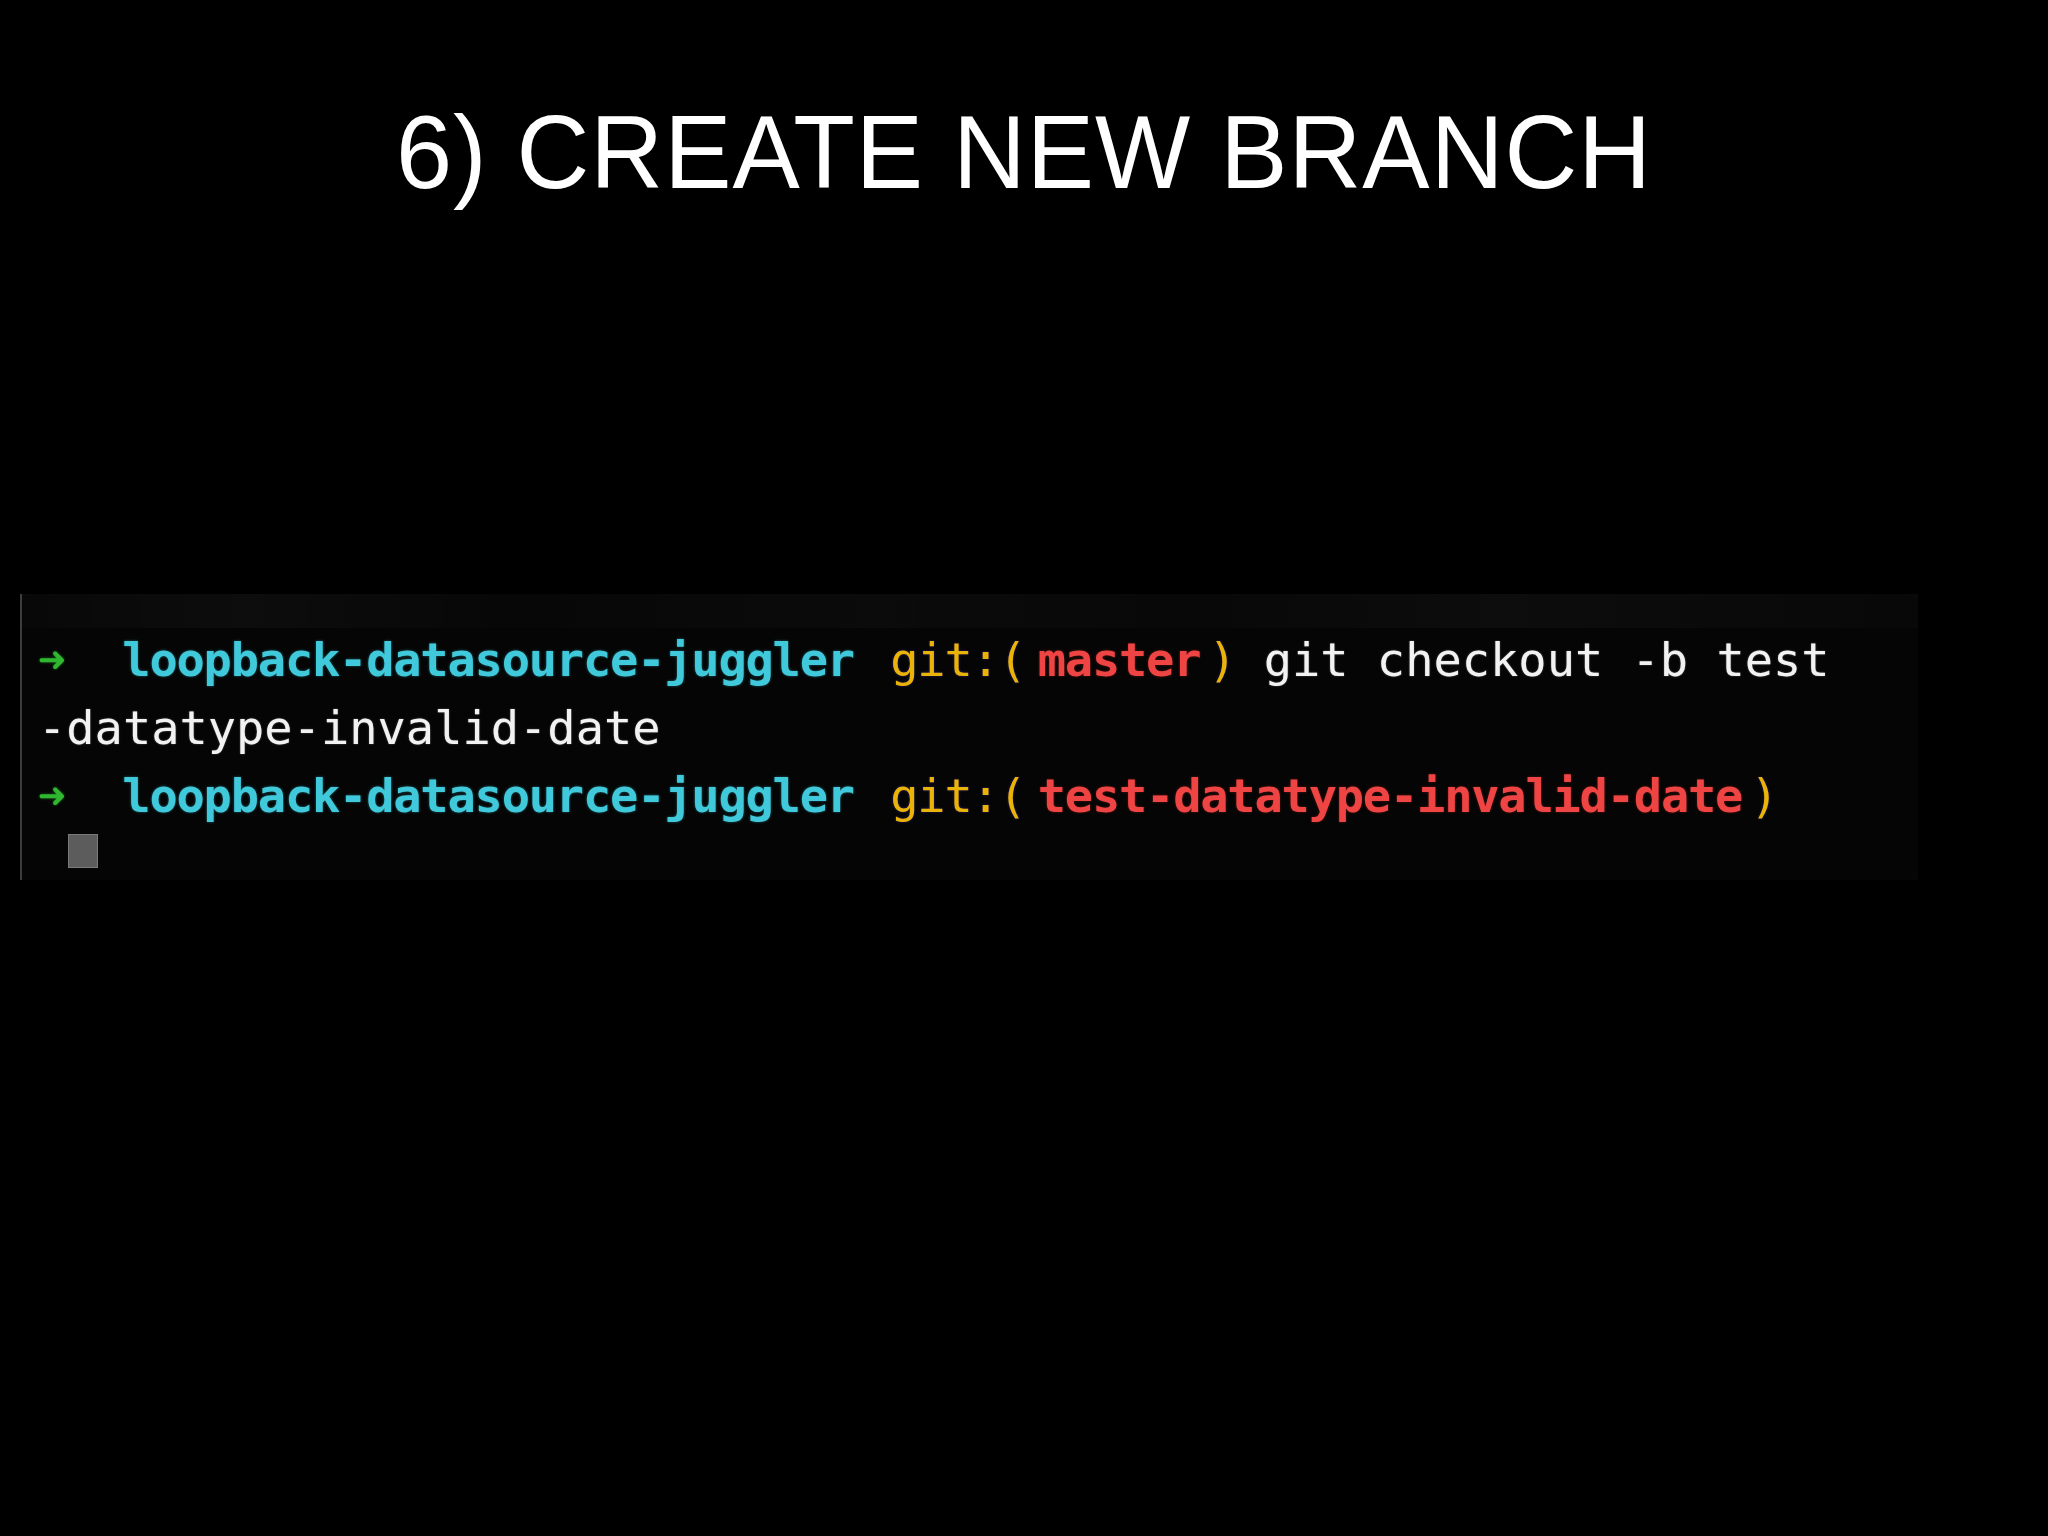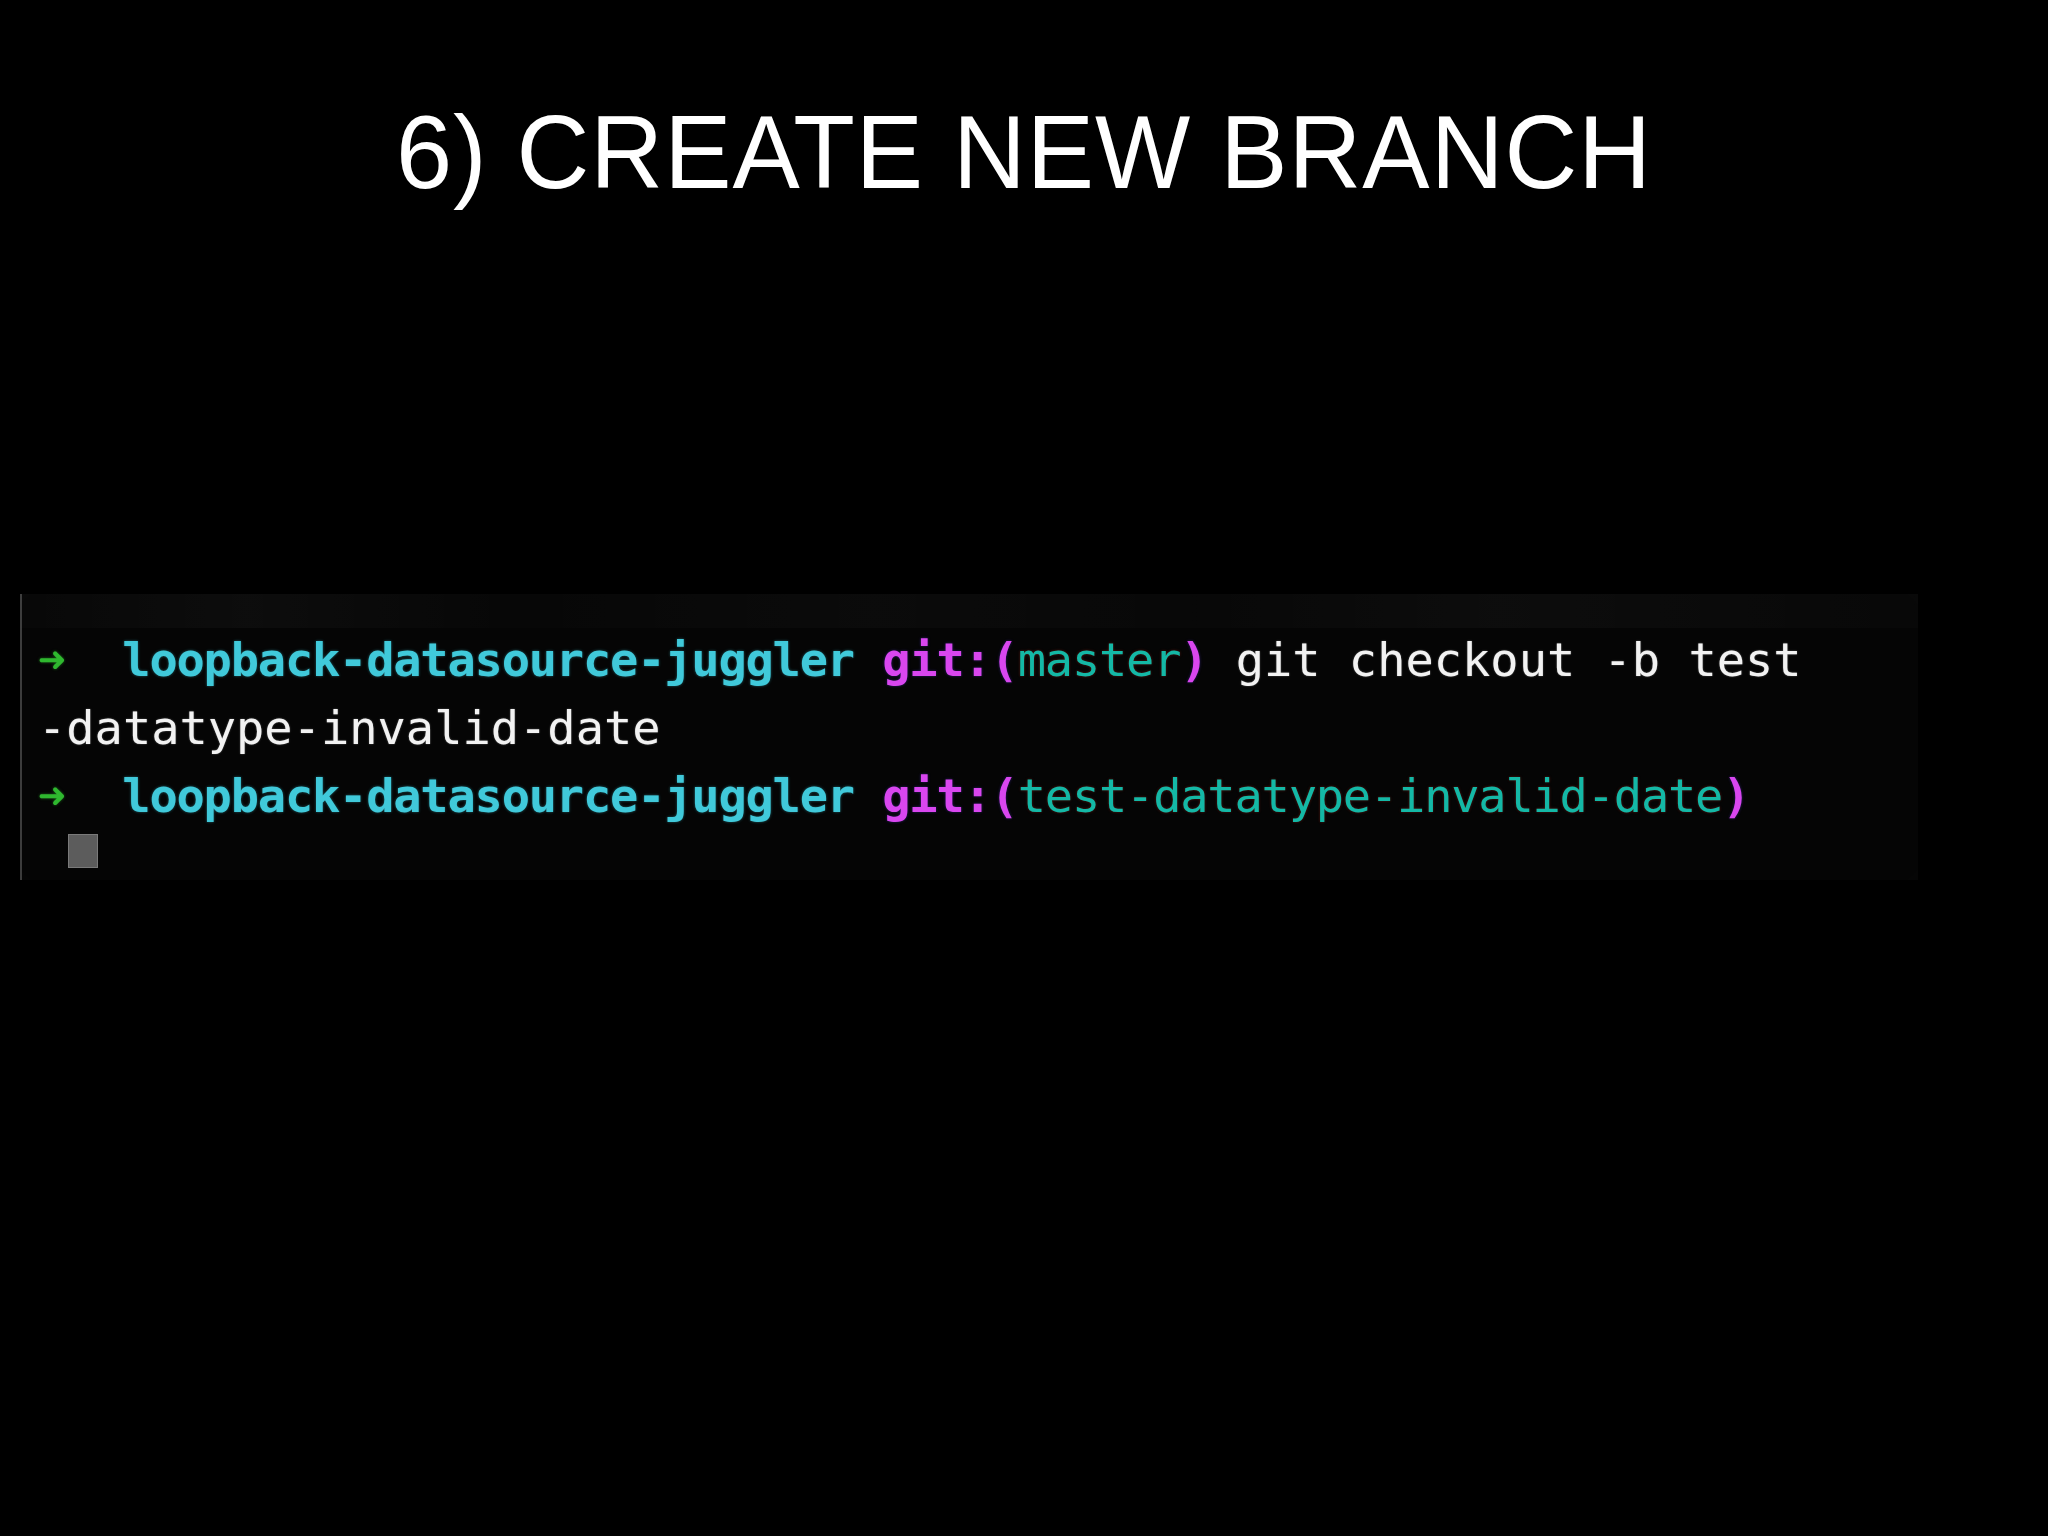--- a/index.html
+++ b/index.html
@@ -93,30 +93,32 @@
     text-shadow: 0 0 3px rgba(47,184,47,.55);
   }
   .tok-dir {
     color: #40c9da;
     font-weight: 700;
     letter-spacing: -1.2px;
     text-shadow: 0 0 3px rgba(64,201,218,.45);
     text-align: right;
   }
   .tok-git {
-    color: #d946ef;
+    color: #eab308;
+    font-weight: 400;
+    letter-spacing: -1.2px;
+    text-shadow: 0 0 3px rgba(91,63,224,.45);
+    margin-left: 8px;
+  }
+  .tok-branch {
+    color: #ef4444;
     font-weight: 700;
     letter-spacing: -1.2px;
-    text-shadow: 0 0 3px rgba(91,63,224,.45);
-  }
-  .tok-branch {
-    color: #14b8a6;
-    font-weight: 400;
-    letter-spacing: -1.2px;
     text-shadow: 0 0 3px rgba(207,49,34,.4);
+    margin-left: 12px;
   }
   .tok-cmd {
     color: #f2f2f2;
     font-weight: 400;
     letter-spacing: 0px;
     text-shadow: 0 0 2px rgba(255,255,255,.35);
   }
   .tok-space { color: transparent; }
 
   .cursor-block {

